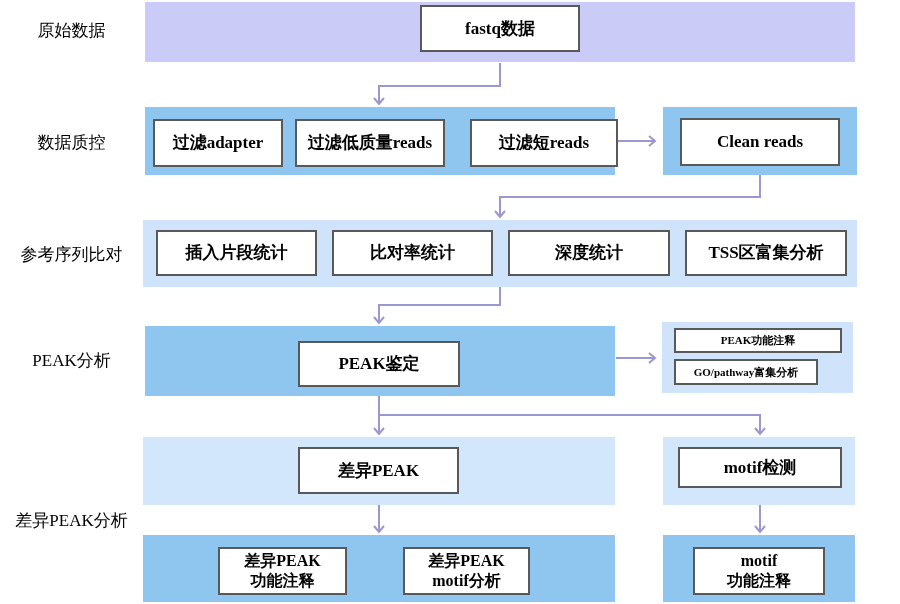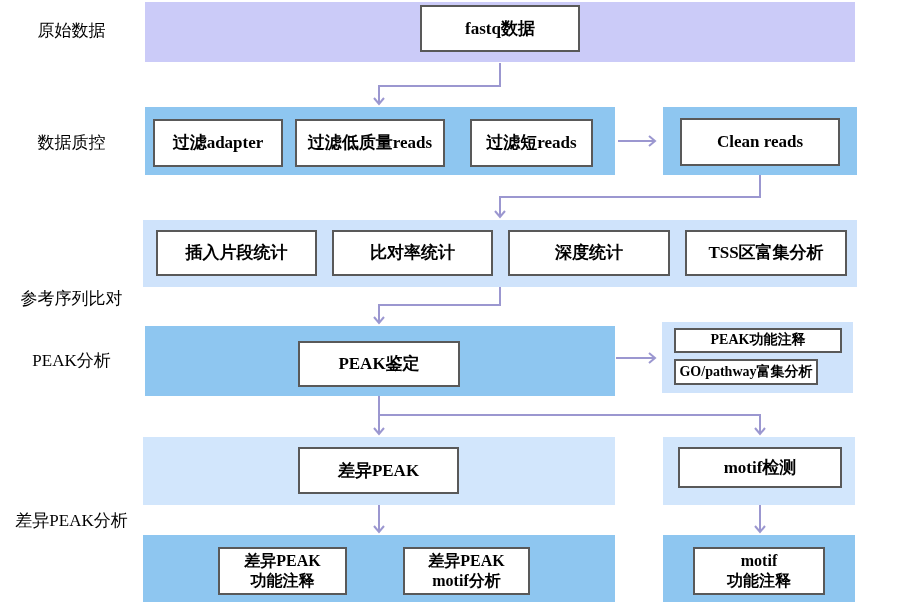--- a/index.html
+++ b/index.html
@@ -23,21 +23,21 @@
   .band.blue{background:var(--band-blue);}
   .band.lightA{background:var(--band-lightblue-a);}
   .band.lightB{background:var(--band-lightblue-b);}
   .node{
     position:absolute;background:var(--box-bg);
     border:2px solid var(--box-border);
     display:flex;align-items:center;justify-content:center;
     font-weight:700;font-size:17px;line-height:1.15;
     text-align:center;box-sizing:border-box;white-space:nowrap;
   }
-  .node.small{font-size:14px;border-width:2px;}
+  .node.small{font-size:11px;border-width:2px;}
   .node.twoline{flex-direction:column;font-size:16px;line-height:1.25;}
   .rowlabel{
     position:absolute;left:0;width:143px;text-align:center;
     font-weight:400;font-size:17px;white-space:nowrap;
   }
   #arrows{position:absolute;left:0;top:0;pointer-events:none;}
   #arrows .ln{stroke:var(--arrow);stroke-width:2;fill:none;}
   #arrows .ah{stroke:var(--arrow);stroke-width:2;fill:none;}
 </style>
 </head>
@@ -68,29 +68,29 @@
     <path class="ln" d="M500,287 V305 H379 V323" marker-end="url(#ah)"></path>
     <path class="ln" d="M616,358 H655" marker-end="url(#ah)"></path>
     <path class="ln" d="M379,396 V434" marker-end="url(#ah)"></path>
     <path class="ln" d="M379,415 H760 V434" marker-end="url(#ah)"></path>
     <path class="ln" d="M379,505 V532" marker-end="url(#ah)"></path>
     <path class="ln" d="M760,505 V532" marker-end="url(#ah)"></path>
   </svg>
 
   <div class="rowlabel" style="top:19px;">原始数据</div>
   <div class="rowlabel" style="top:131px;">数据质控</div>
-  <div class="rowlabel" style="top:243px;margin-top:44px;">参考序列比对</div>
+  <div class="rowlabel" style="top:243px;">参考序列比对</div>
   <div class="rowlabel" style="top:349px;">PEAK分析</div>
   <div class="rowlabel" style="top:509px;">差异PEAK分析</div>
 
   <div class="node" style="left:420px;top:5px;width:160px;height:47px;">fastq数据</div>
 
   <div class="node" style="left:153px;top:119px;width:130px;height:48px;">过滤adapter</div>
   <div class="node" style="left:295px;top:119px;width:150px;height:48px;">过滤低质量reads</div>
-  <div class="node" style="left:470px;top:119px;width:123px;height:48px;">过滤短reads</div>
+  <div class="node" style="left:470px;top:119px;width:148px;height:48px;">过滤短reads</div>
   <div class="node" style="left:680px;top:118px;width:160px;height:48px;">Clean reads</div>
 
   <div class="node" style="left:156px;top:230px;width:161px;height:46px;">插入片段统计</div>
   <div class="node" style="left:332px;top:230px;width:161px;height:46px;">比对率统计</div>
   <div class="node" style="left:508px;top:230px;width:162px;height:46px;">深度统计</div>
   <div class="node" style="left:685px;top:230px;width:162px;height:46px;">TSS区富集分析</div>
 
   <div class="node" style="left:298px;top:341px;width:162px;height:46px;">PEAK鉴定</div>
   <div class="node small" style="left:674px;top:328px;width:168px;height:25px;">PEAK功能注释</div>
   <div class="node small" style="left:674px;top:359px;width:144px;height:26px;">GO/pathway富集分析</div>

